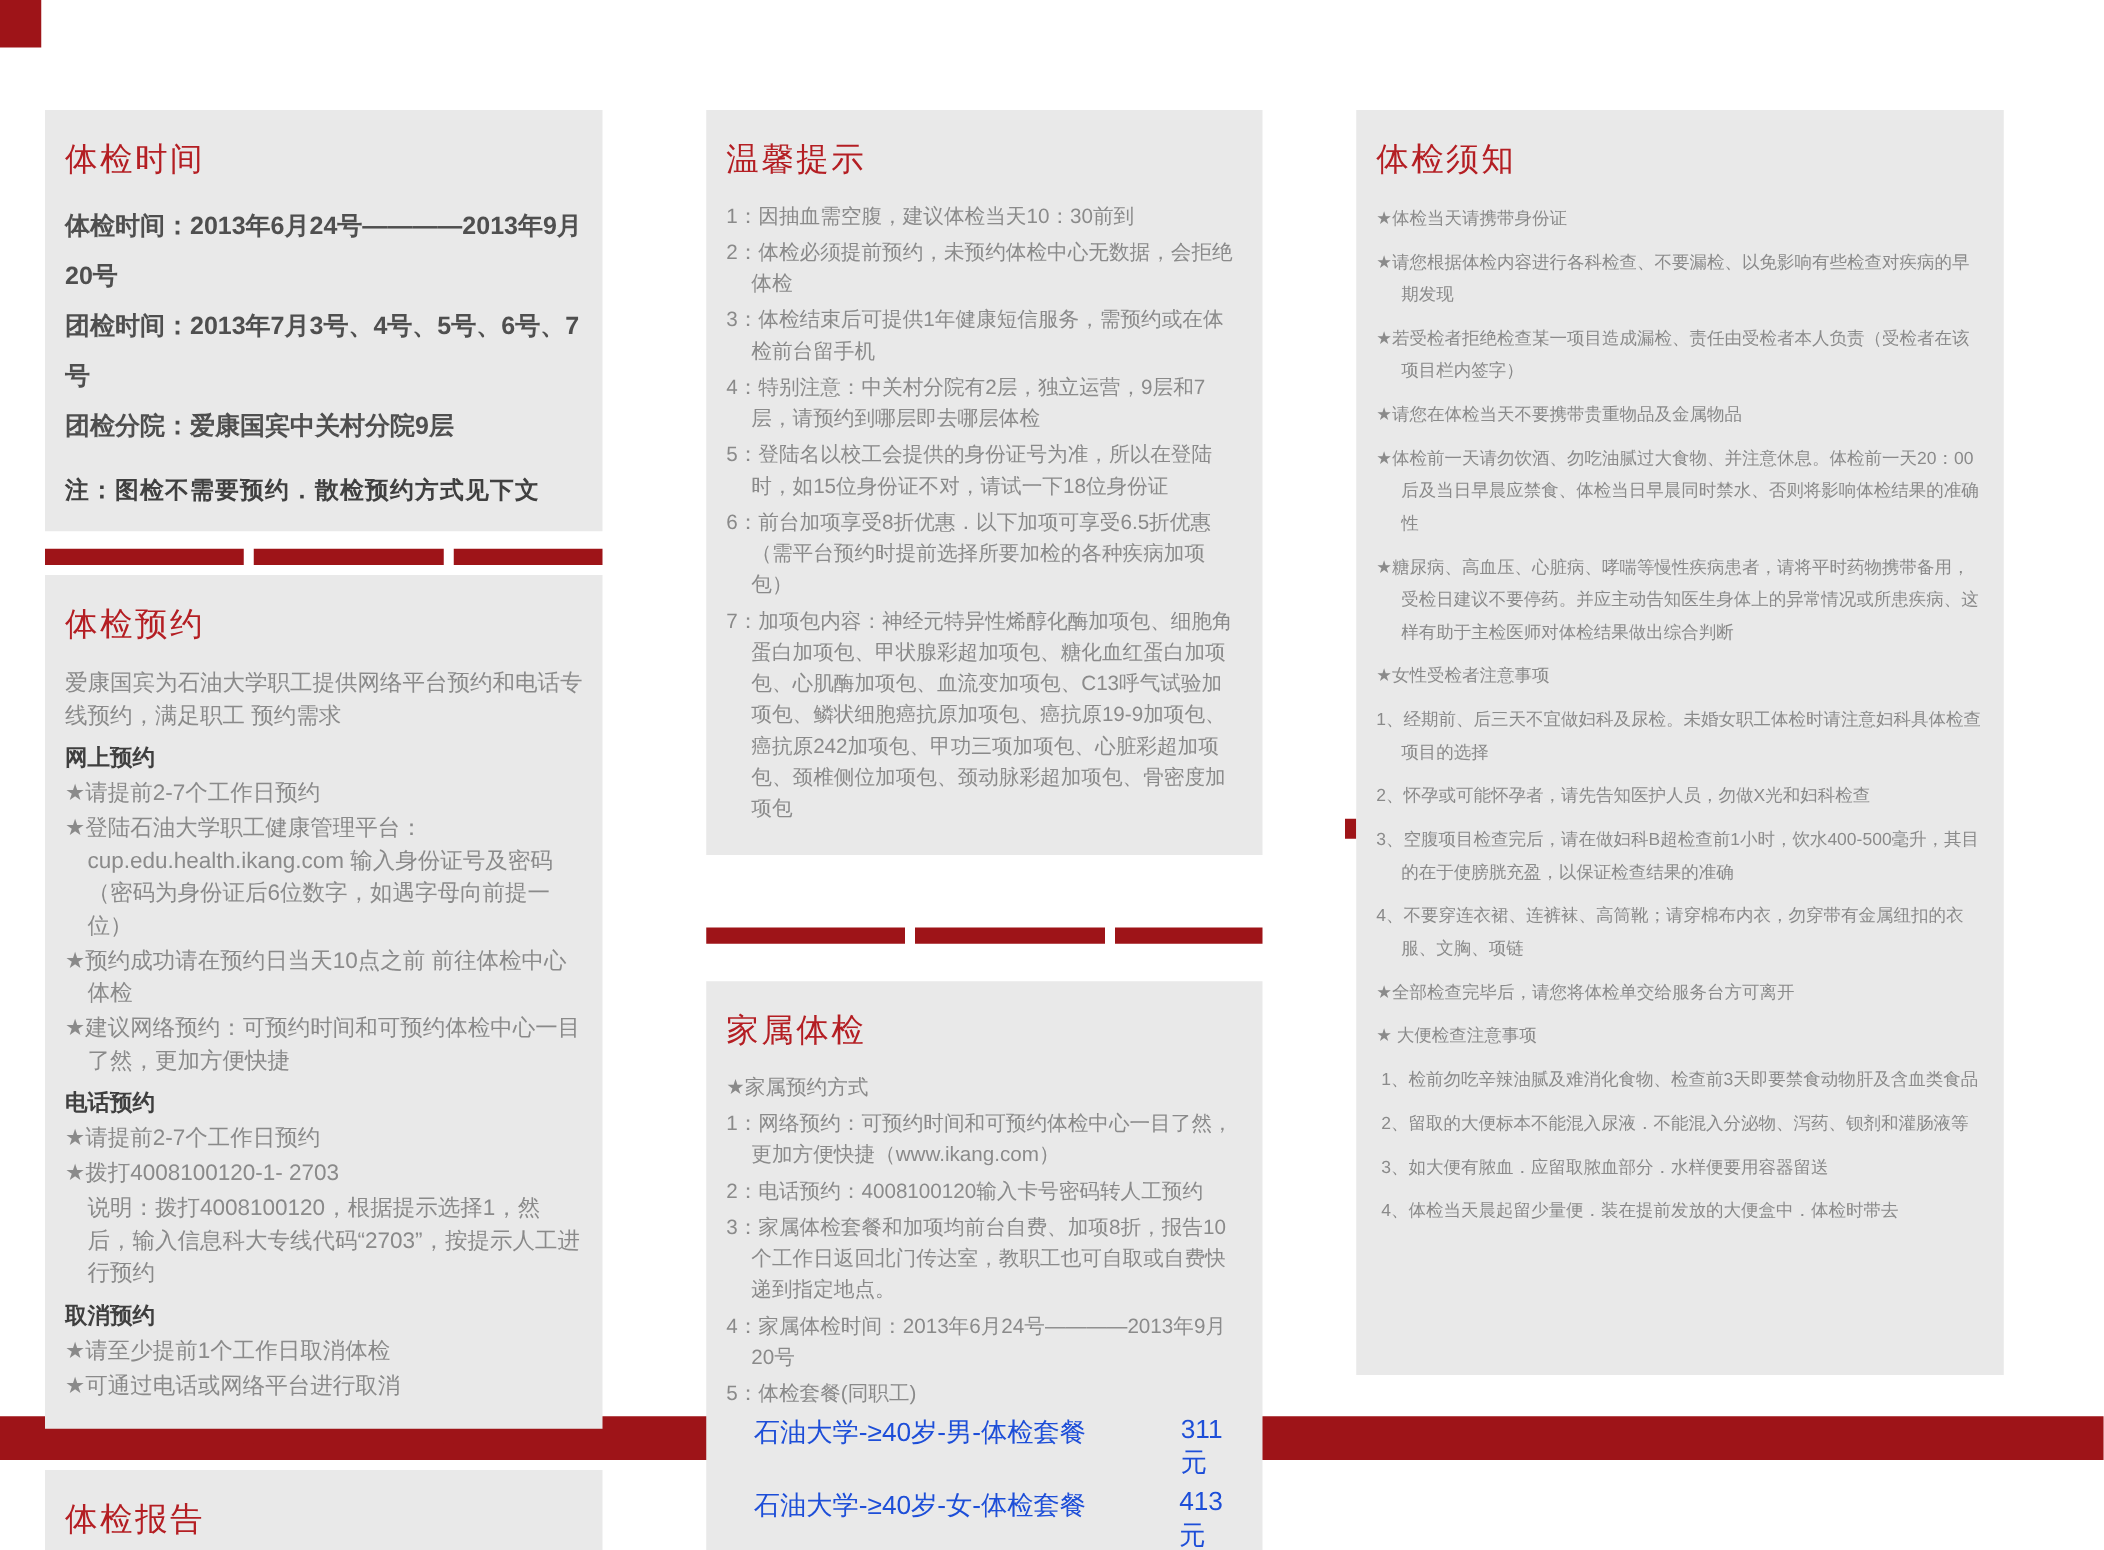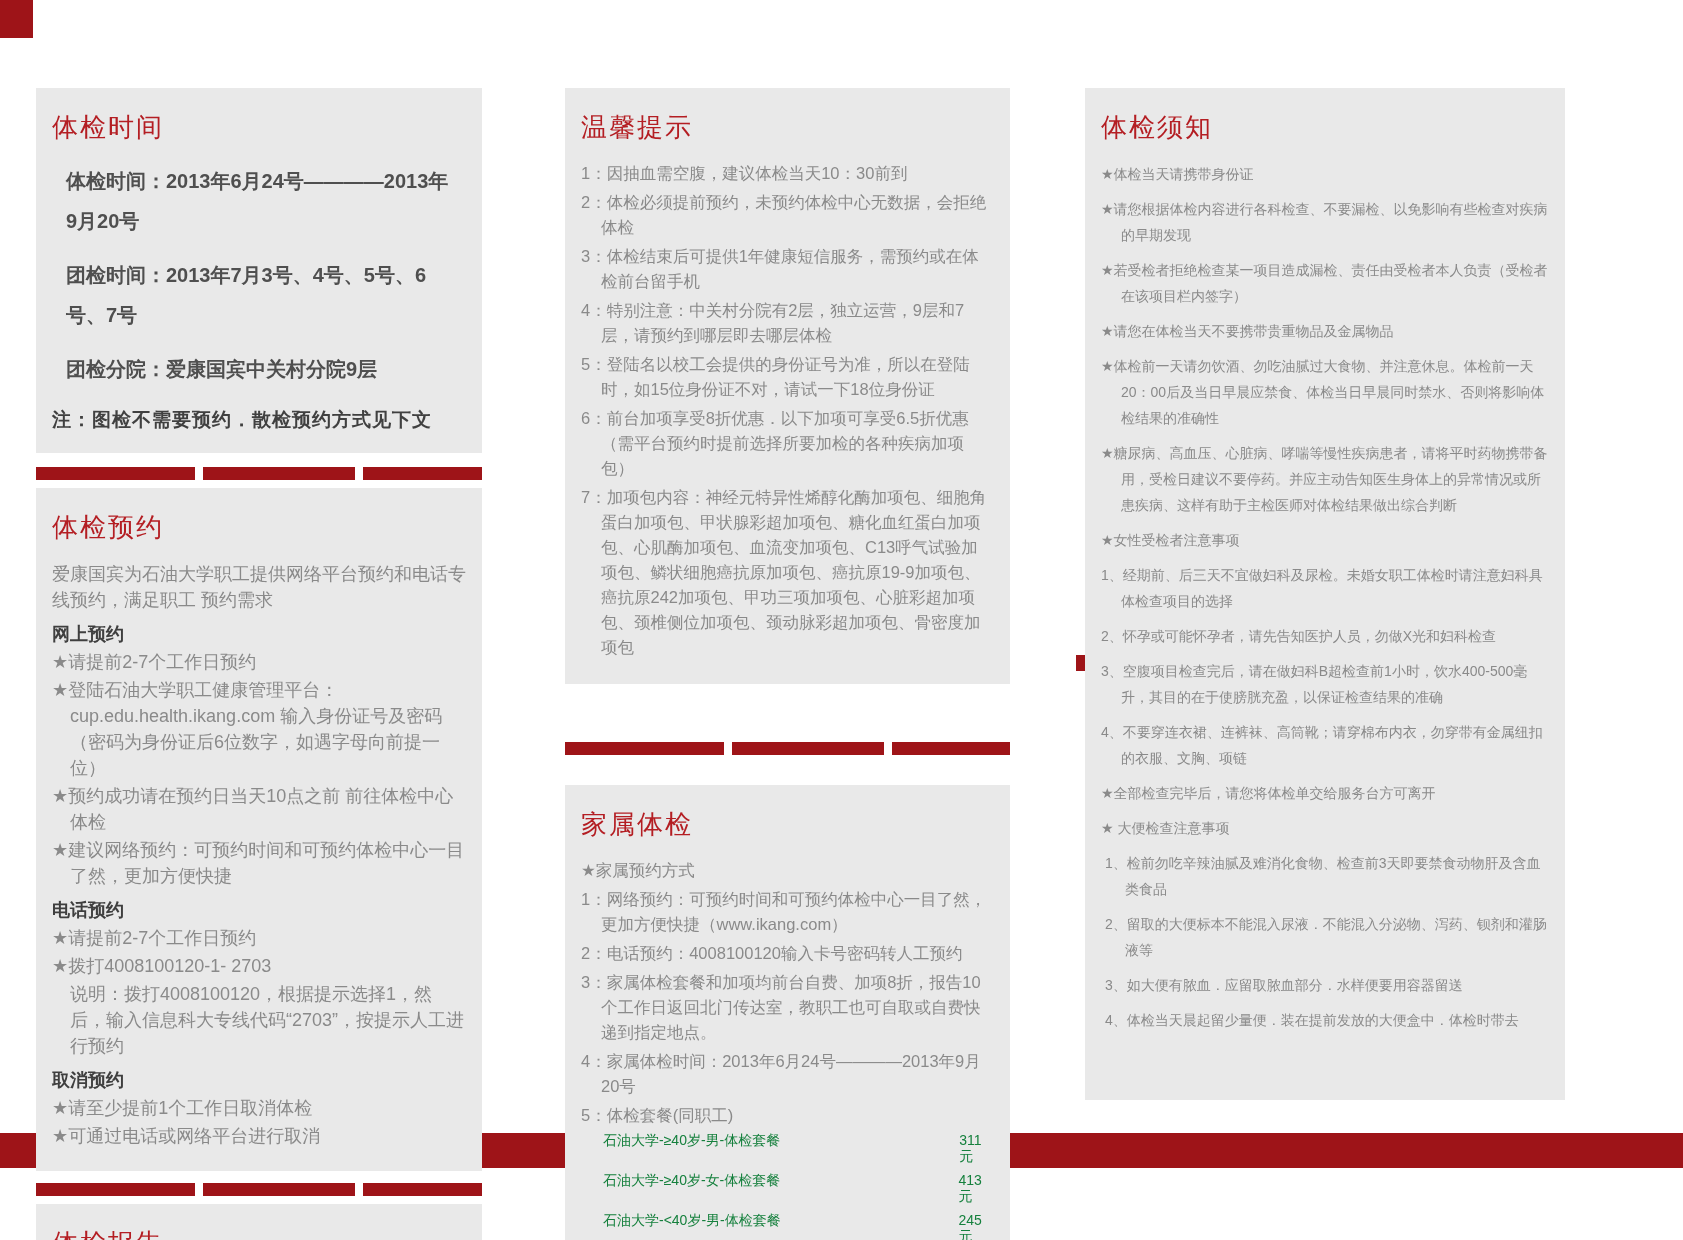--- a/index.html
+++ b/index.html
@@ -8,48 +8,48 @@
     font-family:"Liberation Sans","DejaVu Sans",sans-serif;
     overflow:hidden;
   }
   .corner{position:absolute;left:0;top:0;width:33px;height:38px;background:#9e1418;}
   .bottombar{position:absolute;left:0;top:1133px;width:1683px;height:35px;background:#9e1418;}
   .frag{position:absolute;left:1076px;top:655px;width:9px;height:16px;background:#9e1418;}
 
   .col{position:absolute;top:88px;}
   #col-left{left:36px;width:446px;}
   #col-mid{left:565px;width:445px;}
-  #col-right{left:1085px;width:480px;}
+  #col-right{left:1085px;width:518px;}
 
   .box{background:#e9e9e9;padding:14px 16px 20px;box-sizing:border-box;}
   .title{font-size:26px;color:#b41e23;margin:8px 0 16px;font-weight:normal;letter-spacing:2px;}
 
   .divider{display:flex;height:13px;margin:14px 0 8px;}
   .divider .seg{background:#9e1418;height:13px;}
   .divider .s1{width:159px;margin-right:8px;}
   .divider .s2{width:152px;margin-right:8px;}
   .divider .s3{flex:1;}
   .divider.mid{margin:58px 0 30px;}
 
   
-  .b1line{font-size:20px;font-weight:bold;color:#4f4f4f;line-height:40px;margin:14px;}
+  .b1line{font-size:20px;font-weight:bold;color:#4f4f4f;line-height:40px;margin:0;}
   .note{color:#404040;font-size:19px;font-weight:bold;margin:18px 0 0;letter-spacing:1px;}
   .txt{font-size:18px;color:#8a8a8a;line-height:26px;margin:0 0 2px;}
   .sub{font-weight:bold;color:#3f3f3f;}
   .hang18{padding-left:18px;text-indent:-18px;}
   .ind18{margin-left:18px;}
   .mt8{margin-top:8px;}
   .mt12{margin-top:12px;}
 
   
   .mtxt{font-size:16.5px;color:#8a8a8a;line-height:25px;margin:0 0 4px;}
   .rtxt{font-size:14px;color:#8a8a8a;line-height:26px;margin:0 0 9px;}
   .hang20{padding-left:20px;text-indent:-20px;}
   .stool{margin-left:4px;}
-  .pkg{display:flex;margin:4px 0 6px 22px;font-size:14px;color:#15803d;gap:32px;}
+  .pkg{display:flex;margin:4px 0 6px 22px;font-size:21px;color:#1d4ed8;gap:32px;}
   .pkg .nm{width:310px;}
   .pkg .pr{margin-left:28px;}
 
   [data-name]{}
 </style>
 </head>
 <body>
 
 <div class="corner" data-name="corner-mark"></div>
 <div class="bottombar" data-name="bottom-bar"></div>

